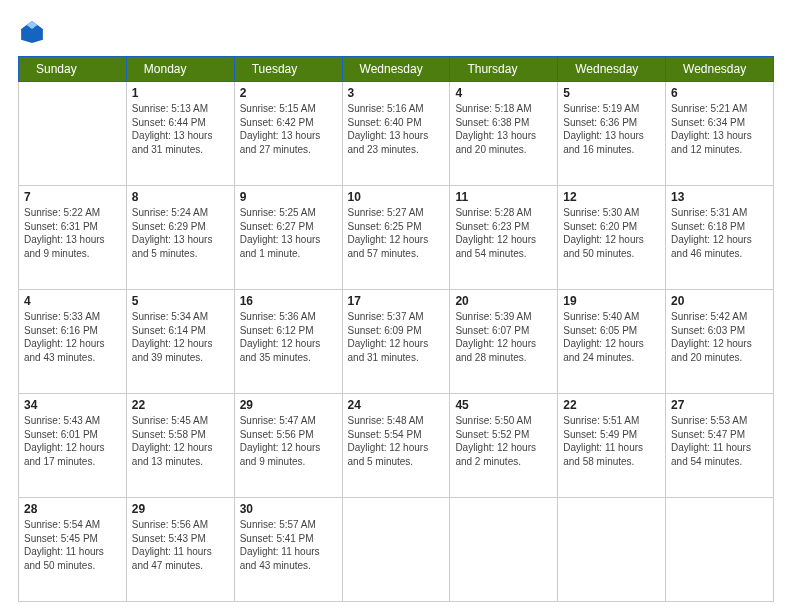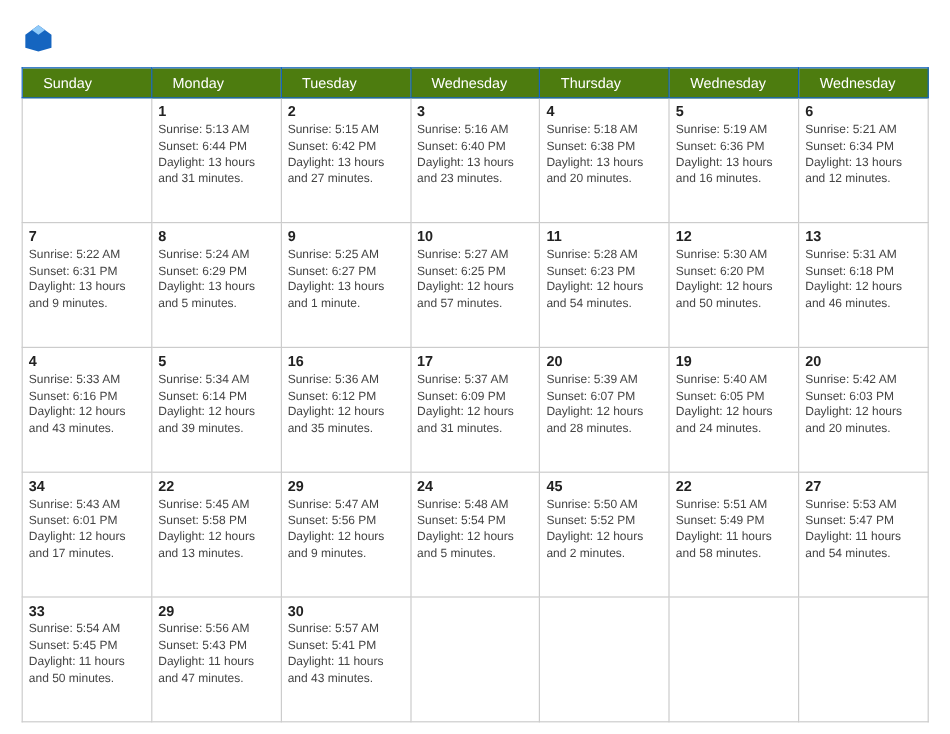--- a/index.html
+++ b/index.html
@@ -239,21 +239,21 @@
             <div class="day-num">22</div>
           <div class="cell-text">Sunrise: 5:51 AM<br>Sunset: 5:49 PM<br>Daylight: 11 hours and 58 minutes.</div>
           </td>
           <td>
             <div class="day-num">27</div>
           <div class="cell-text">Sunrise: 5:53 AM<br>Sunset: 5:47 PM<br>Daylight: 11 hours and 54 minutes.</div>
           </td>
         </tr>
         <tr>
           <td>
-            <div class="day-num">33</div>
+            <div class="day-num">28</div>
           <div class="cell-text">Sunrise: 5:54 AM<br>Sunset: 5:45 PM<br>Daylight: 11 hours and 50 minutes.</div>
           </td>
           <td>
             <div class="day-num">29</div>
           <div class="cell-text">Sunrise: 5:56 AM<br>Sunset: 5:43 PM<br>Daylight: 11 hours and 47 minutes.</div>
           </td>
           <td>
             <div class="day-num">30</div>
           <div class="cell-text">Sunrise: 5:57 AM<br>Sunset: 5:41 PM<br>Daylight: 11 hours and 43 minutes.</div>
           </td>

